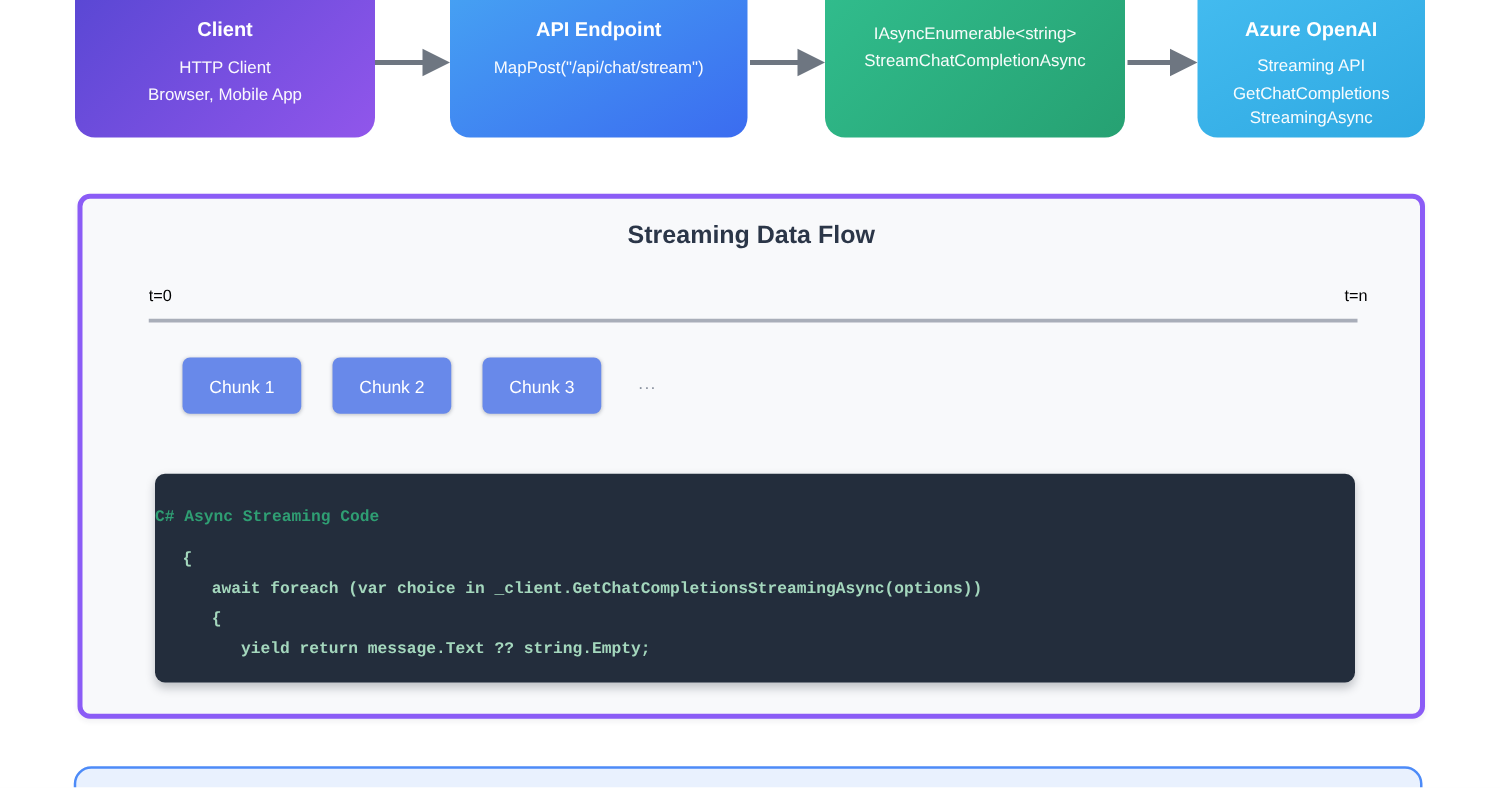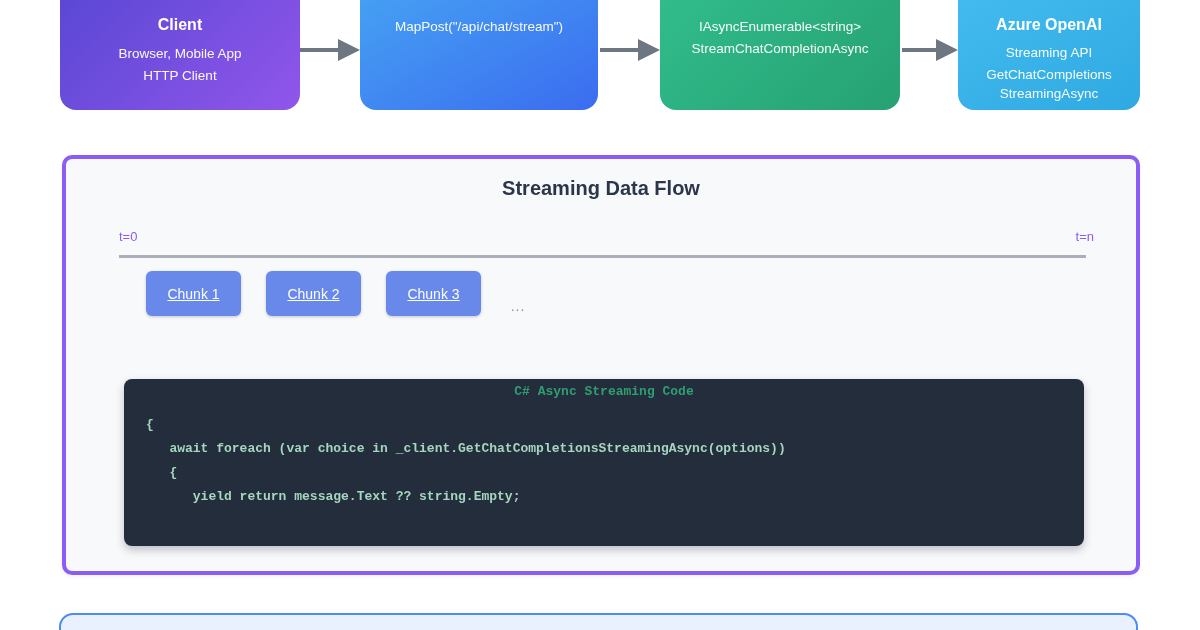--- a/index.html
+++ b/index.html
@@ -29,73 +29,73 @@
   
   .panel1{
     position:absolute;left:62px;top:155px;width:1078px;height:420px;box-sizing:border-box;
     background:#f8f9fb;border:4px solid #8b5cf6;border-radius:10px;
     box-shadow:0 2px 4px rgba(30,40,60,.06);
   }
   .panel1-title{
     position:absolute;top:18px;left:0;width:100%;text-align:center;
     font-size:20px;font-weight:bold;color:#2b3648;margin:0;
   }
-  .t-label{position:absolute;top:70px;font-size:13px;color:#8b5cf6;}
+  .t-label{position:absolute;top:70px;font-size:13px;color:#000000;}
   .t-label--start{left:53px;}
   .t-label--end{right:42px;}
   .timeline-line{position:absolute;top:96px;left:53px;width:967px;height:3px;background:#a9aeb9;}
   .chunk{
-    position:absolute;top:112px;height:45px;border-radius:6px;color:#ffffff;font-size:14px;
+    position:absolute;top:127px;height:45px;border-radius:6px;color:#ffffff;font-size:14px;
     display:flex;align-items:center;justify-content:center;
     box-shadow:0 1px 3px rgba(30,40,60,.25);
-    text-decoration:underline;
   }
   .chunk--blue{background:#6889ea;}
   .chunk--green{background:#3eba84;}
   .chunk--1{left:80px;width:95px;}
   .chunk--2{left:200px;width:95px;}
   .chunk--3{left:320px;width:95px;}
   .chunk--n{left:514px;width:96px;}
   .chunk-ellipsis{
     position:absolute;top:124px;left:430px;width:44px;height:45px;color:#8b93a0;font-size:14px;
     display:flex;align-items:center;justify-content:center;letter-spacing:1px;
   }
   
   .codebox{
     position:absolute;left:58px;top:220px;width:960px;height:167px;box-sizing:border-box;
     background:#232d3c;border-radius:8px;overflow:visible;
     box-shadow:0 4px 8px rgba(20,28,40,.25);
     font-family:"Liberation Mono","DejaVu Sans Mono",monospace;font-weight:bold;font-size:13px;
   }
-  .code-title{padding-top:4px;text-align:center;color:#2f9e73;line-height:18px;}
+  .code-title{padding-top:26px;text-align:left;color:#2f9e73;line-height:18px;}
   .code-body{margin-top:12px;padding-left:22px;color:#a4d7bd;}
   .code-line{white-space:pre;line-height:24px;}
   
   .panel2{
     position:absolute;left:59px;top:613px;width:1079px;height:120px;box-sizing:border-box;
     background:#e9f1fe;border:2px solid #4d8bf8;border-radius:14px;
   }
 </style>
 </head>
 <body>
 
 <div class="stage">
 
   <div class="node node--client">
     <div class="node-title">Client</div>
+    <div class="node-line">HTTP Client</div>
     <div class="node-line">Browser, Mobile App</div>
-    <div class="node-line">HTTP Client</div>
   </div>
 
   <div class="arrow arrow--1">
     <div class="shaft"></div>
     <div class="head"></div>
   </div>
 
   <div class="node node--api">
+    <div class="node-title">API Endpoint</div>
     <div class="node-line">MapPost("/api/chat/stream")</div>
   </div>
 
   <div class="arrow arrow--2">
     <div class="shaft"></div>
     <div class="head"></div>
   </div>
 
   <div class="node node--ai">
     <div class="node-line">IAsyncEnumerable&lt;string&gt;</div>

